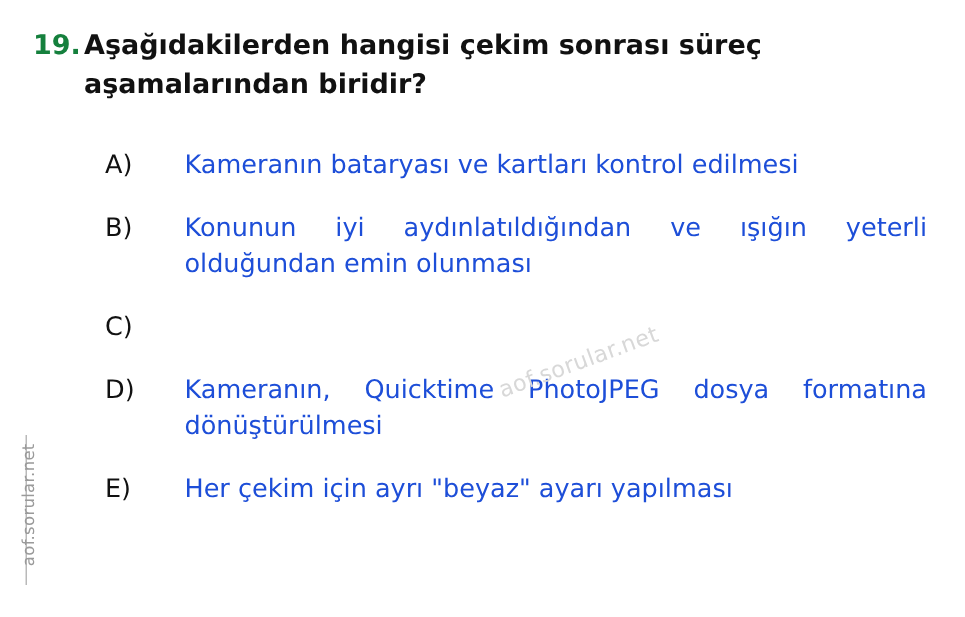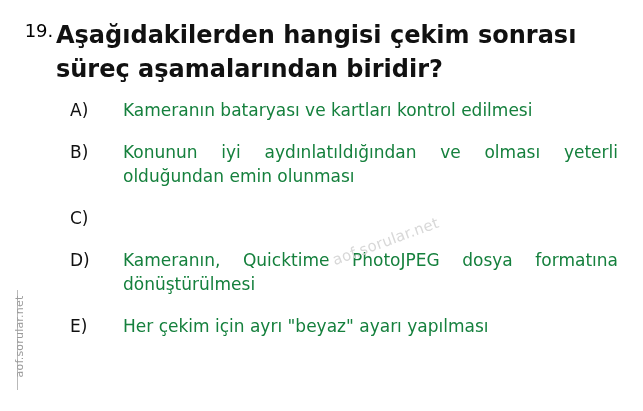--- a/index.html
+++ b/index.html
@@ -70,29 +70,28 @@
   .question-block {
     position: absolute;
     left: 22px;
     top: 18px;
     width: 600px;
     display: flex;
     align-items: flex-start;
   }
   .question-number {
     font-size: 18px;
-    font-weight: normal;
-    color: #000000;
+    font-weight: bold;
+    color: #15803d;
     width: 34px;
     flex: 0 0 34px;
     line-height: 1.42;
-    text-align: center;
   }
   .question-text {
-    font-size: 24px;
+    font-size: 18px;
     font-weight: bold;
     color: #111111;
     line-height: 1.42;
     width: 556px;
     text-align: left;
   }
 
   .options {
     position: absolute;
     left: 70px;
@@ -106,21 +105,21 @@
   }
   .option-letter {
     font-size: 17px;
     color: #111111;
     flex: 0 0 53px;
     width: 53px;
     line-height: 1.45;
   }
   .option-text {
     font-size: 17px;
-    color: #15803d;
+    color: #1d4ed8;
     line-height: 1.45;
     width: 495px;
     text-align: justify;
     text-align-last: left;
   }
   .option-text.nojustify {
     text-align: left;
   }
 </style>
 </head>
@@ -140,21 +139,21 @@
 
   <div class="options">
 
     <div class="option">
       <div class="option-letter">A)</div>
       <div class="option-text">Kameranın bataryası ve kartları kontrol edilmesi</div>
     </div>
 
     <div class="option">
       <div class="option-letter">B)</div>
-      <div class="option-text">Konunun iyi aydınlatıldığından ve olması yeterli olduğundan emin olunması</div>
+      <div class="option-text">Konunun iyi aydınlatıldığından ve ışığın yeterli olduğundan emin olunması</div>
     </div>
 
     <div class="option">
       <div class="option-letter">C)</div>
     </div>
 
     <div class="option">
       <div class="option-letter">D)</div>
       <div class="option-text">Kameranın, Quicktime PhotoJPEG dosya formatına dönüştürülmesi</div>
     </div>

